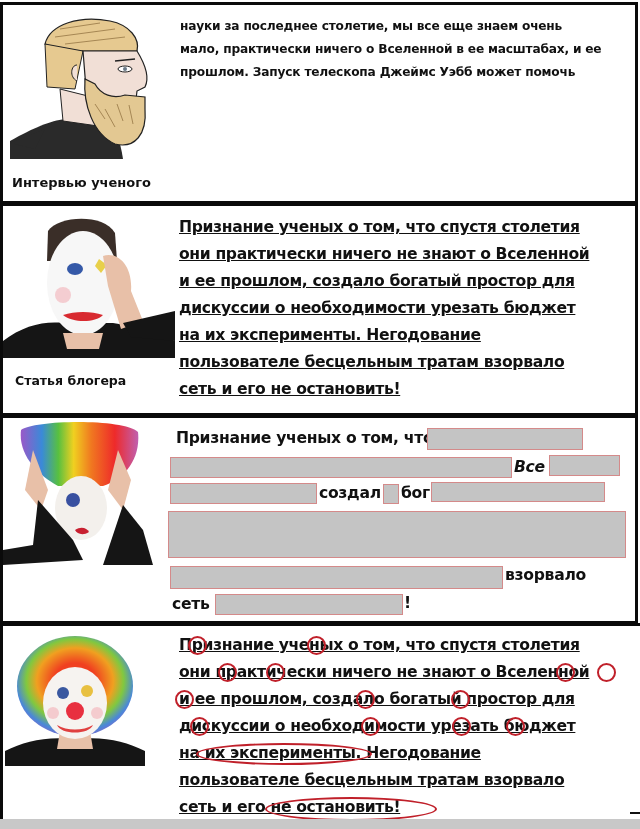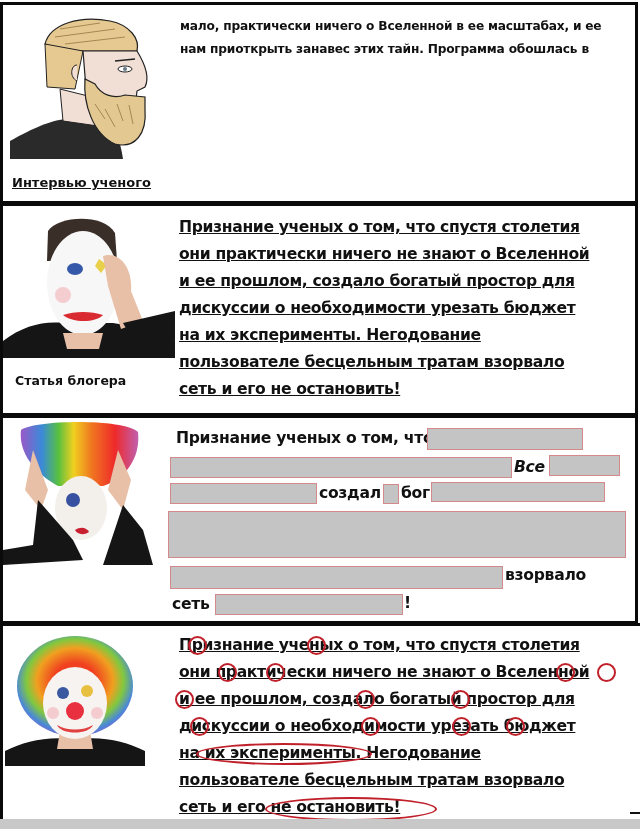--- a/index.html
+++ b/index.html
@@ -54,24 +54,25 @@
         <path d="M55 20 L95 14"></path>
           <path d="M50 28 L110 20"></path>
           <path d="M60 35 L120 28"></path>
         <path d="M90 95 L100 110"></path>
           <path d="M100 100 L110 118"></path>
           <path d="M112 95 L118 112"></path>
           <path d="M124 96 L128 115"></path>
       </g>
     </svg>
   </div>
-  <div class="caption" style="left:9px;top:170px;text-decoration:underline;">Интервью ученого</div>
+  <div class="caption" style="left:9px;top:170px;">Интервью ученого</div>
   <div class="txt">
+    <span class="line" style="height:23px">науки за последнее столетие, мы все еще знаем очень</span>
     <span class="line" style="height:23px">мало, практически ничего о Вселенной в ее масштабах, и ее</span>
-    <span class="line" style="height:23px">нам приоткрыть занавес этих тайн. Программа обошлась в</span>
+    <span class="line" style="height:23px">прошлом. Запуск телескопа Джеймс Уэбб может помочь</span>
   </div>
 </div>
 
 <div class="panel" id="p2">
   <div class="pic" style="left:0;top:5px;width:172px;height:147px;background:#fff;">
     <svg width="172" height="147" viewBox="0 0 172 147">
       <path d="M0 130 C20 115 40 110 60 112 L110 112 C130 115 150 120 172 130 L172 147 L0 147 Z" fill="#151515"></path>
       <path d="M45 20 C55 5 100 2 112 22 L114 50 L44 50 Z" fill="#3a2e28"></path>
       <ellipse cx="80" cy="72" rx="36" ry="52" fill="#f7f7f7"></ellipse>
       <path d="M60 122 L100 122 L96 138 L64 138 Z" fill="#e8c0a8"></path>

